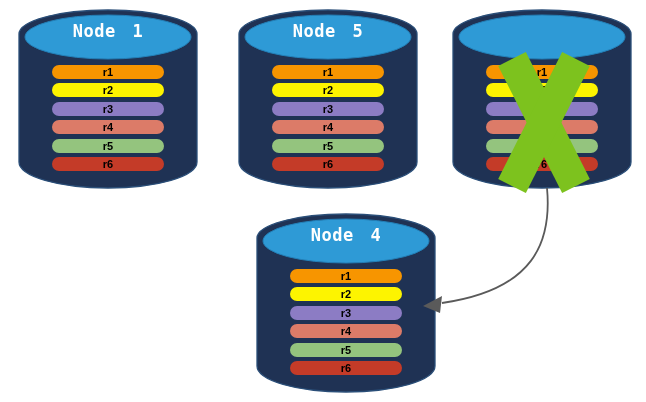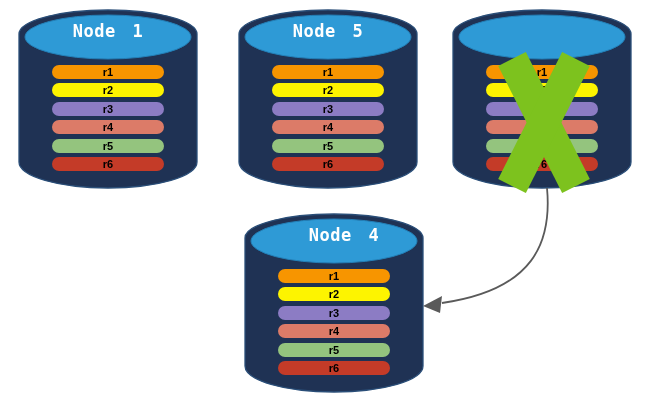--- a/index.html
+++ b/index.html
@@ -75,21 +75,21 @@
     <div class="bars">
       <div class="bar" style="background: rgb(247, 149, 0);">r1</div>
       <div class="bar" style="background: rgb(253, 244, 0);">r2</div>
       <div class="bar" style="background: rgb(140, 124, 196);">r3</div>
       <div class="bar" style="background: rgb(220, 123, 104);">r4</div>
       <div class="bar" style="background: rgb(148, 196, 126);">r5</div>
       <div class="bar" style="background: rgb(196, 59, 40);">r6</div>
     </div>
   </div>
 
-  <div class="node" style="left:244px;top:212px;padding-left:20px;">
+  <div class="node" style="left:256px;top:212px;">
     <svg class="cyl" viewBox="0 0 180 182">
       <path class="cyl-body" d="M1,26 A89,24 0 0 1 179,26 L179,154 A89,26 0 0 1 1,154 Z"></path>
       <ellipse class="cyl-top" cx="90" cy="29" rx="83" ry="22"></ellipse>
     </svg>
     <div class="node-title">Node 4</div>
     <div class="bars">
       <div class="bar" style="background: rgb(247, 149, 0);">r1</div>
       <div class="bar" style="background: rgb(253, 244, 0);">r2</div>
       <div class="bar" style="background: rgb(140, 124, 196);">r3</div>
       <div class="bar" style="background: rgb(220, 123, 104);">r4</div>

